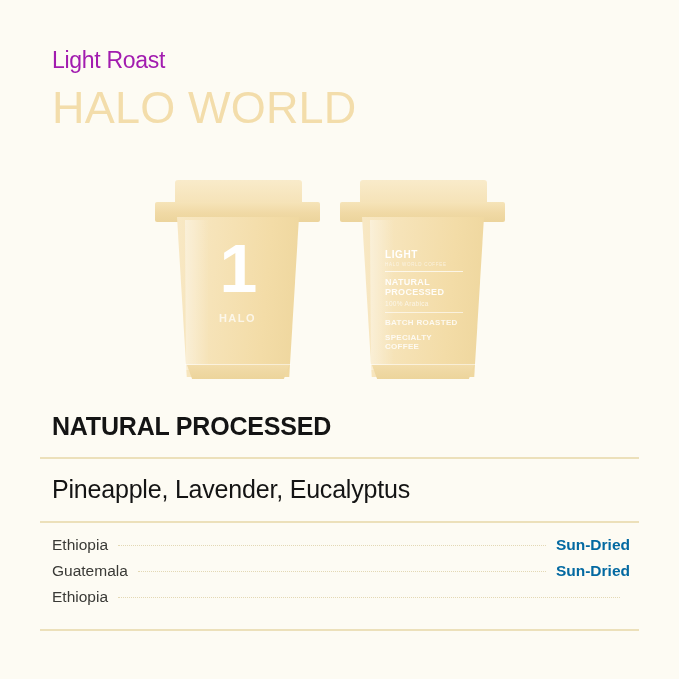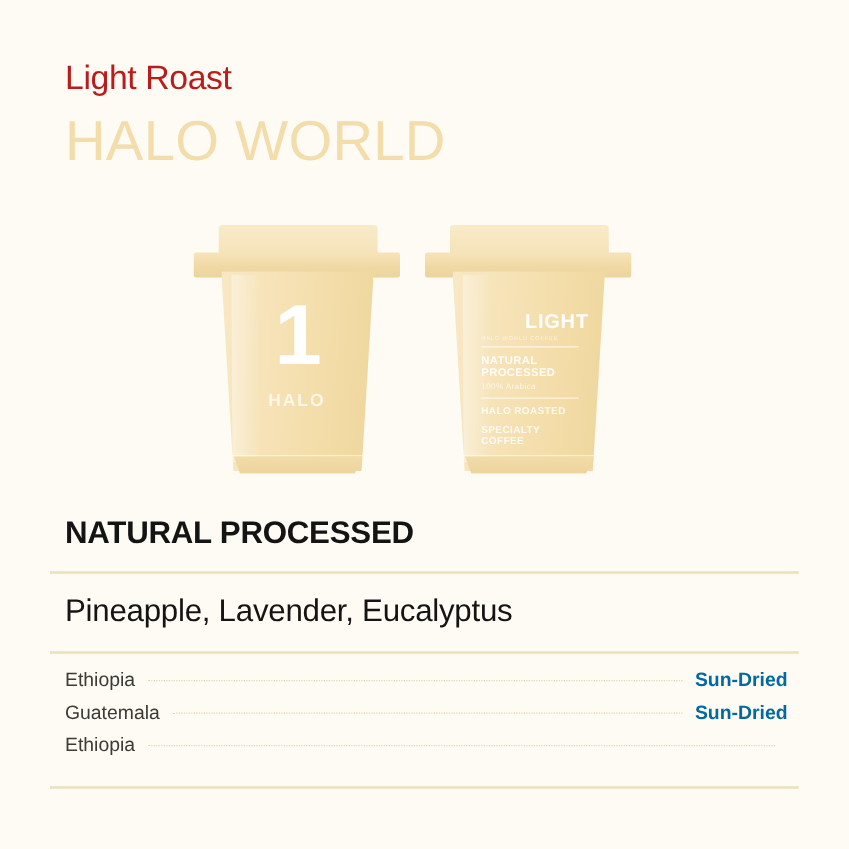--- a/index.html
+++ b/index.html
@@ -11,23 +11,23 @@
     position:relative;
   }
   .page{
     position:absolute;inset:0;
     background:#fdfbf3;
   }
 
   
   .header{position:absolute;left:52px;top:48px;}
   .kicker{
-    font-size:27px;
+    font-size:23px;
     font-weight:400;
-    color:#b91c1c;
+    color:#a21caf;
     letter-spacing:-0.3px;
     line-height:1.1;
     white-space:nowrap;
   }
   .brand{
     margin-top:11px;
     font-size:45px;
     font-weight:400;
     color:#f3ddab;
     letter-spacing:0.2px;
@@ -89,34 +89,34 @@
     text-align:center;
     font-size:68px;
     font-weight:700;
     color:#ffffff;
     line-height:1;
     letter-spacing:-2px;
   }
   .numeral-sub{
     position:absolute;left:0;right:0;top:140px;
     text-align:center;
-    font-size:14px;
+    font-size:11px;
     font-weight:700;
     color:rgba(255,255,255,0.72);
     letter-spacing:1.5px;
   }
 
   
   .rc-wrap{
     position:absolute;left:45px;top:78px;
     width:78px;
   }
   .rc-title{
-    font-size:16px;font-weight:700;color:#ffffff;
-    letter-spacing:0.6px;line-height:1;margin-left:35px;
+    font-size:10px;font-weight:700;color:#ffffff;
+    letter-spacing:0.6px;line-height:1;
   }
   .rc-tag{
     margin-top:2px;
     font-size:4.5px;font-weight:400;color:rgba(255,255,255,0.6);
     letter-spacing:0.7px;
   }
   .rc-rule{
     margin-top:4px;height:1px;background:rgba(255,255,255,0.72);
   }
   .rc-l1{
@@ -211,21 +211,21 @@
       <div class="body-shine"></div>
       <div class="base-line"></div>
       <div class="base"></div>
       <div class="rc-wrap">
         <div class="rc-title">LIGHT</div>
         <div class="rc-tag">HALO WORLD COFFEE</div>
         <div class="rc-rule"></div>
         <div class="rc-l1">NATURAL PROCESSED</div>
         <div class="rc-l2">100% Arabica</div>
         <div class="rc-rule2"></div>
-        <div class="rc-l3">HALO ROASTED</div>
+        <div class="rc-l3">BATCH ROASTED</div>
         <div class="rc-l3">SPECIALTY COFFEE</div>
       </div>
     </div>
 
   </div>
 
   <div class="process">NATURAL PROCESSED</div>
   <div class="rule rule-1"></div>
   <div class="notes">Pineapple, Lavender, Eucalyptus</div>
   <div class="rule rule-2"></div>

